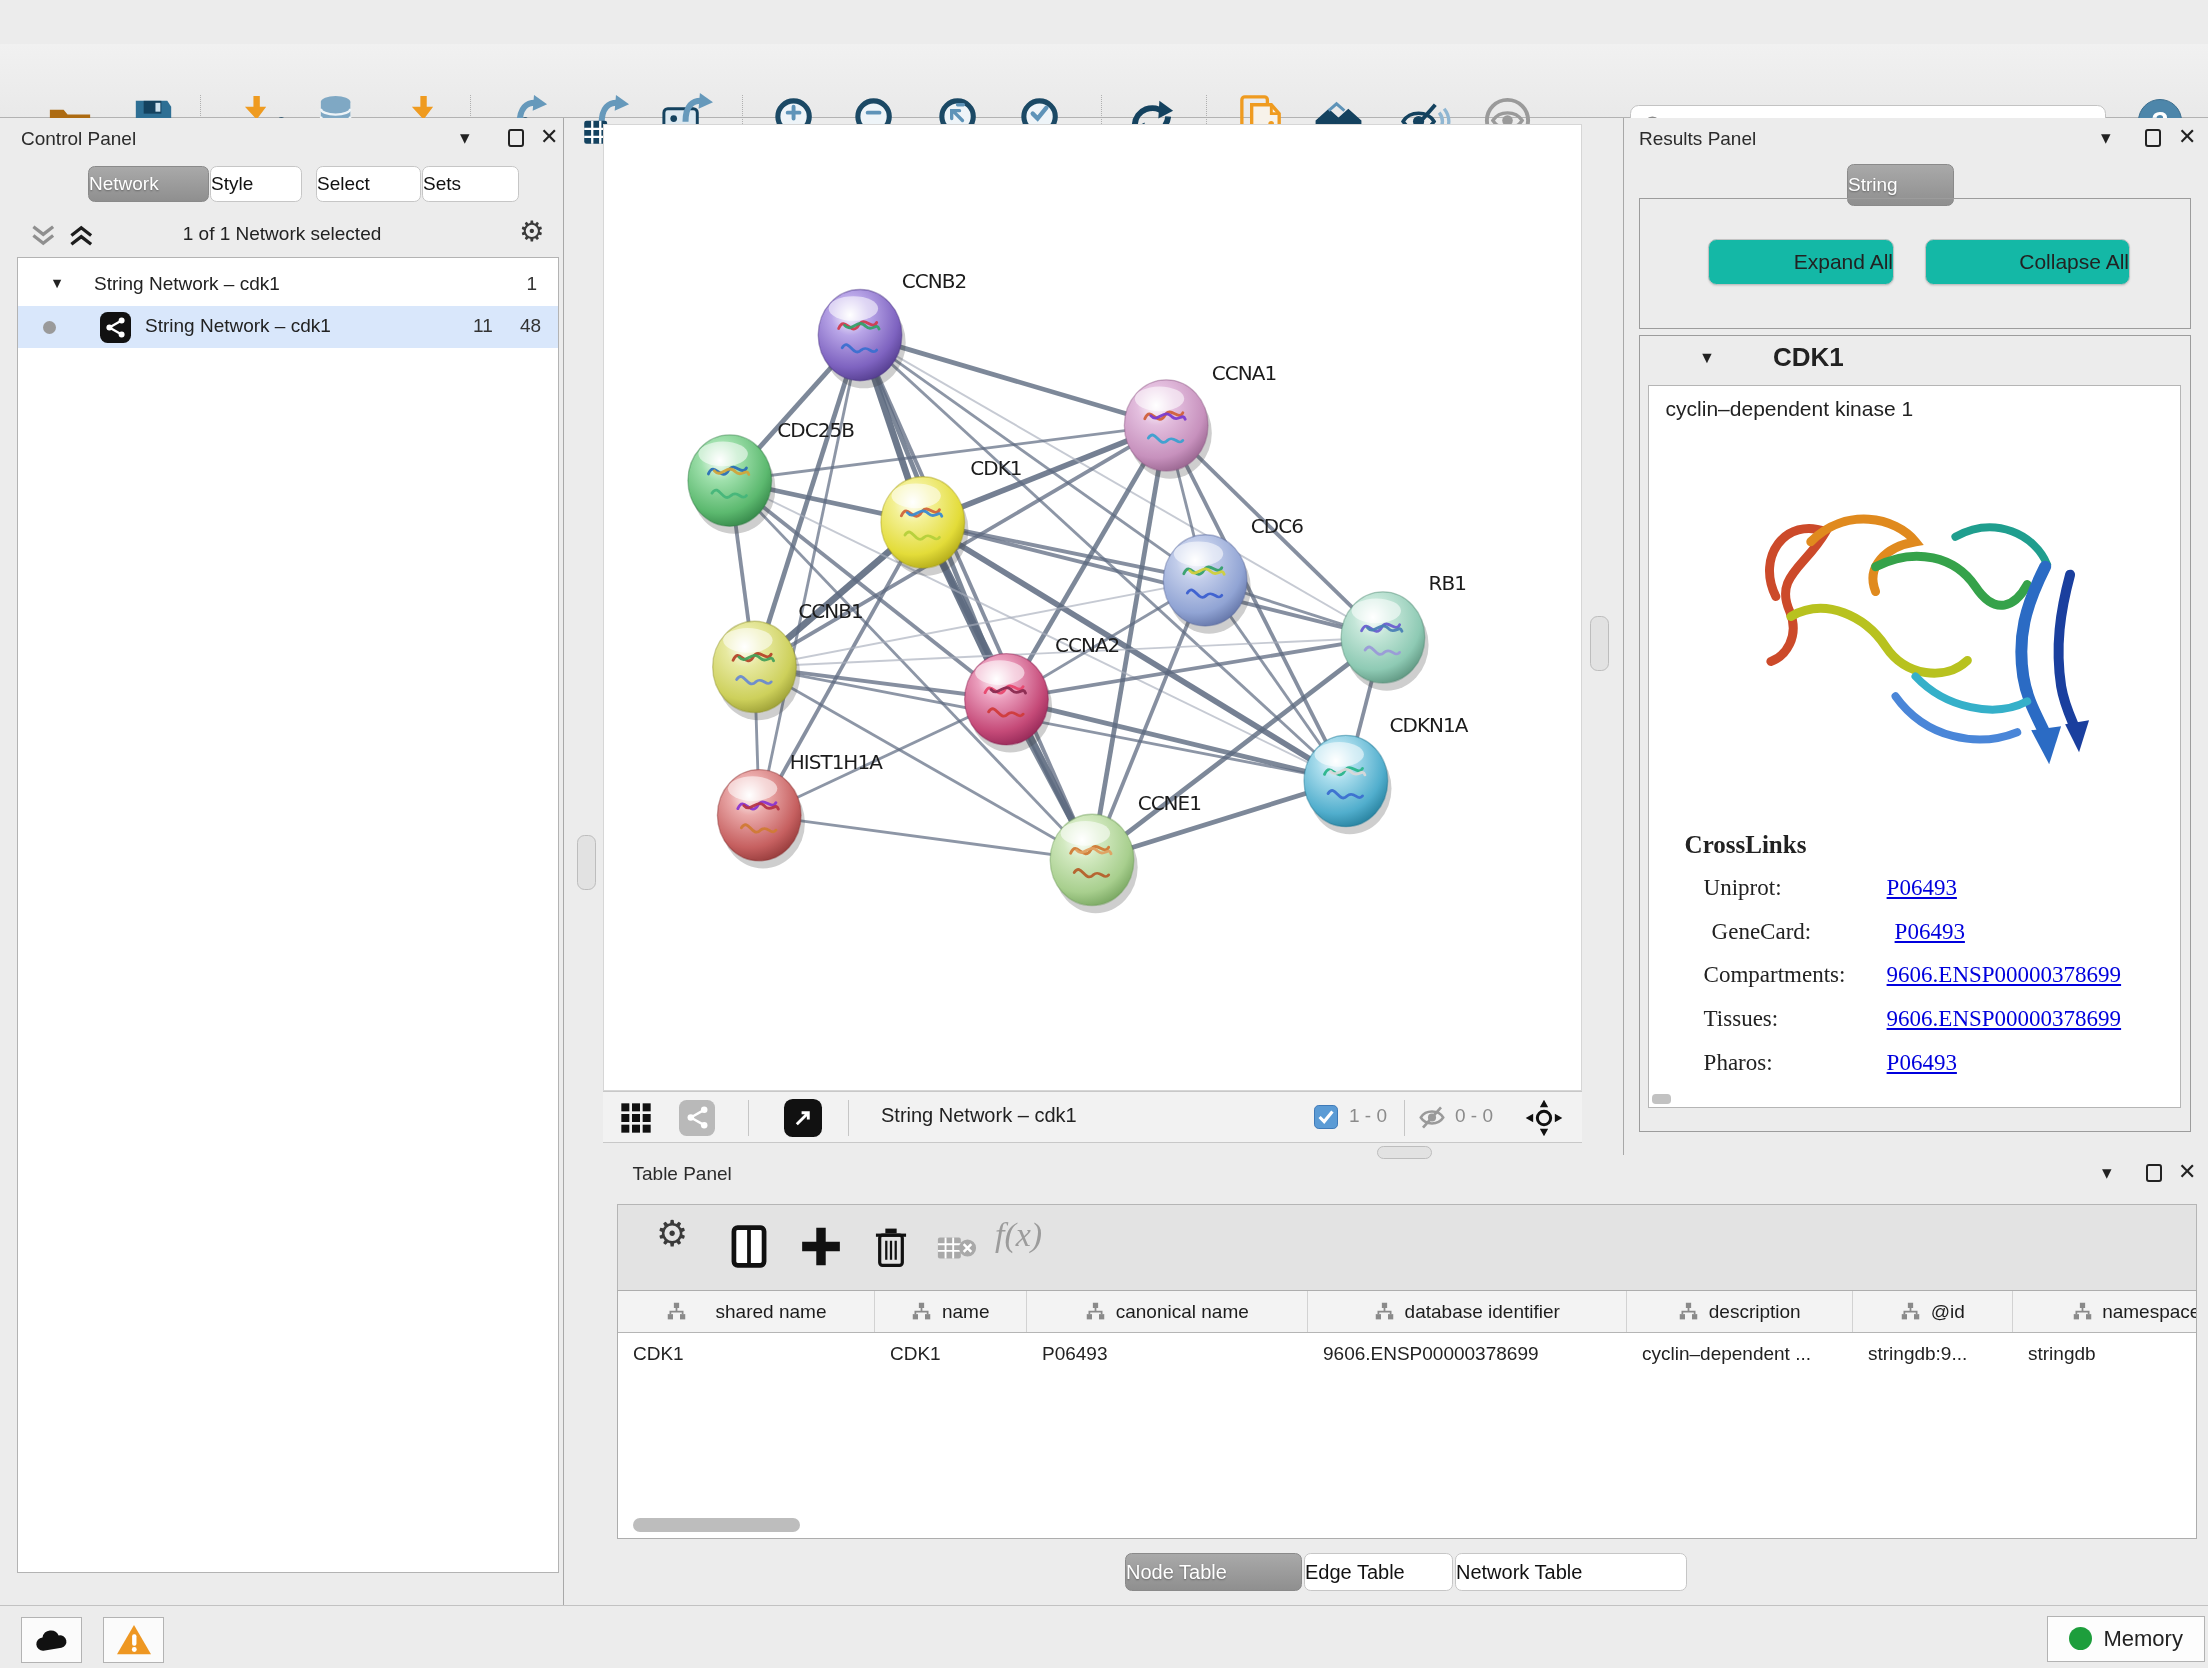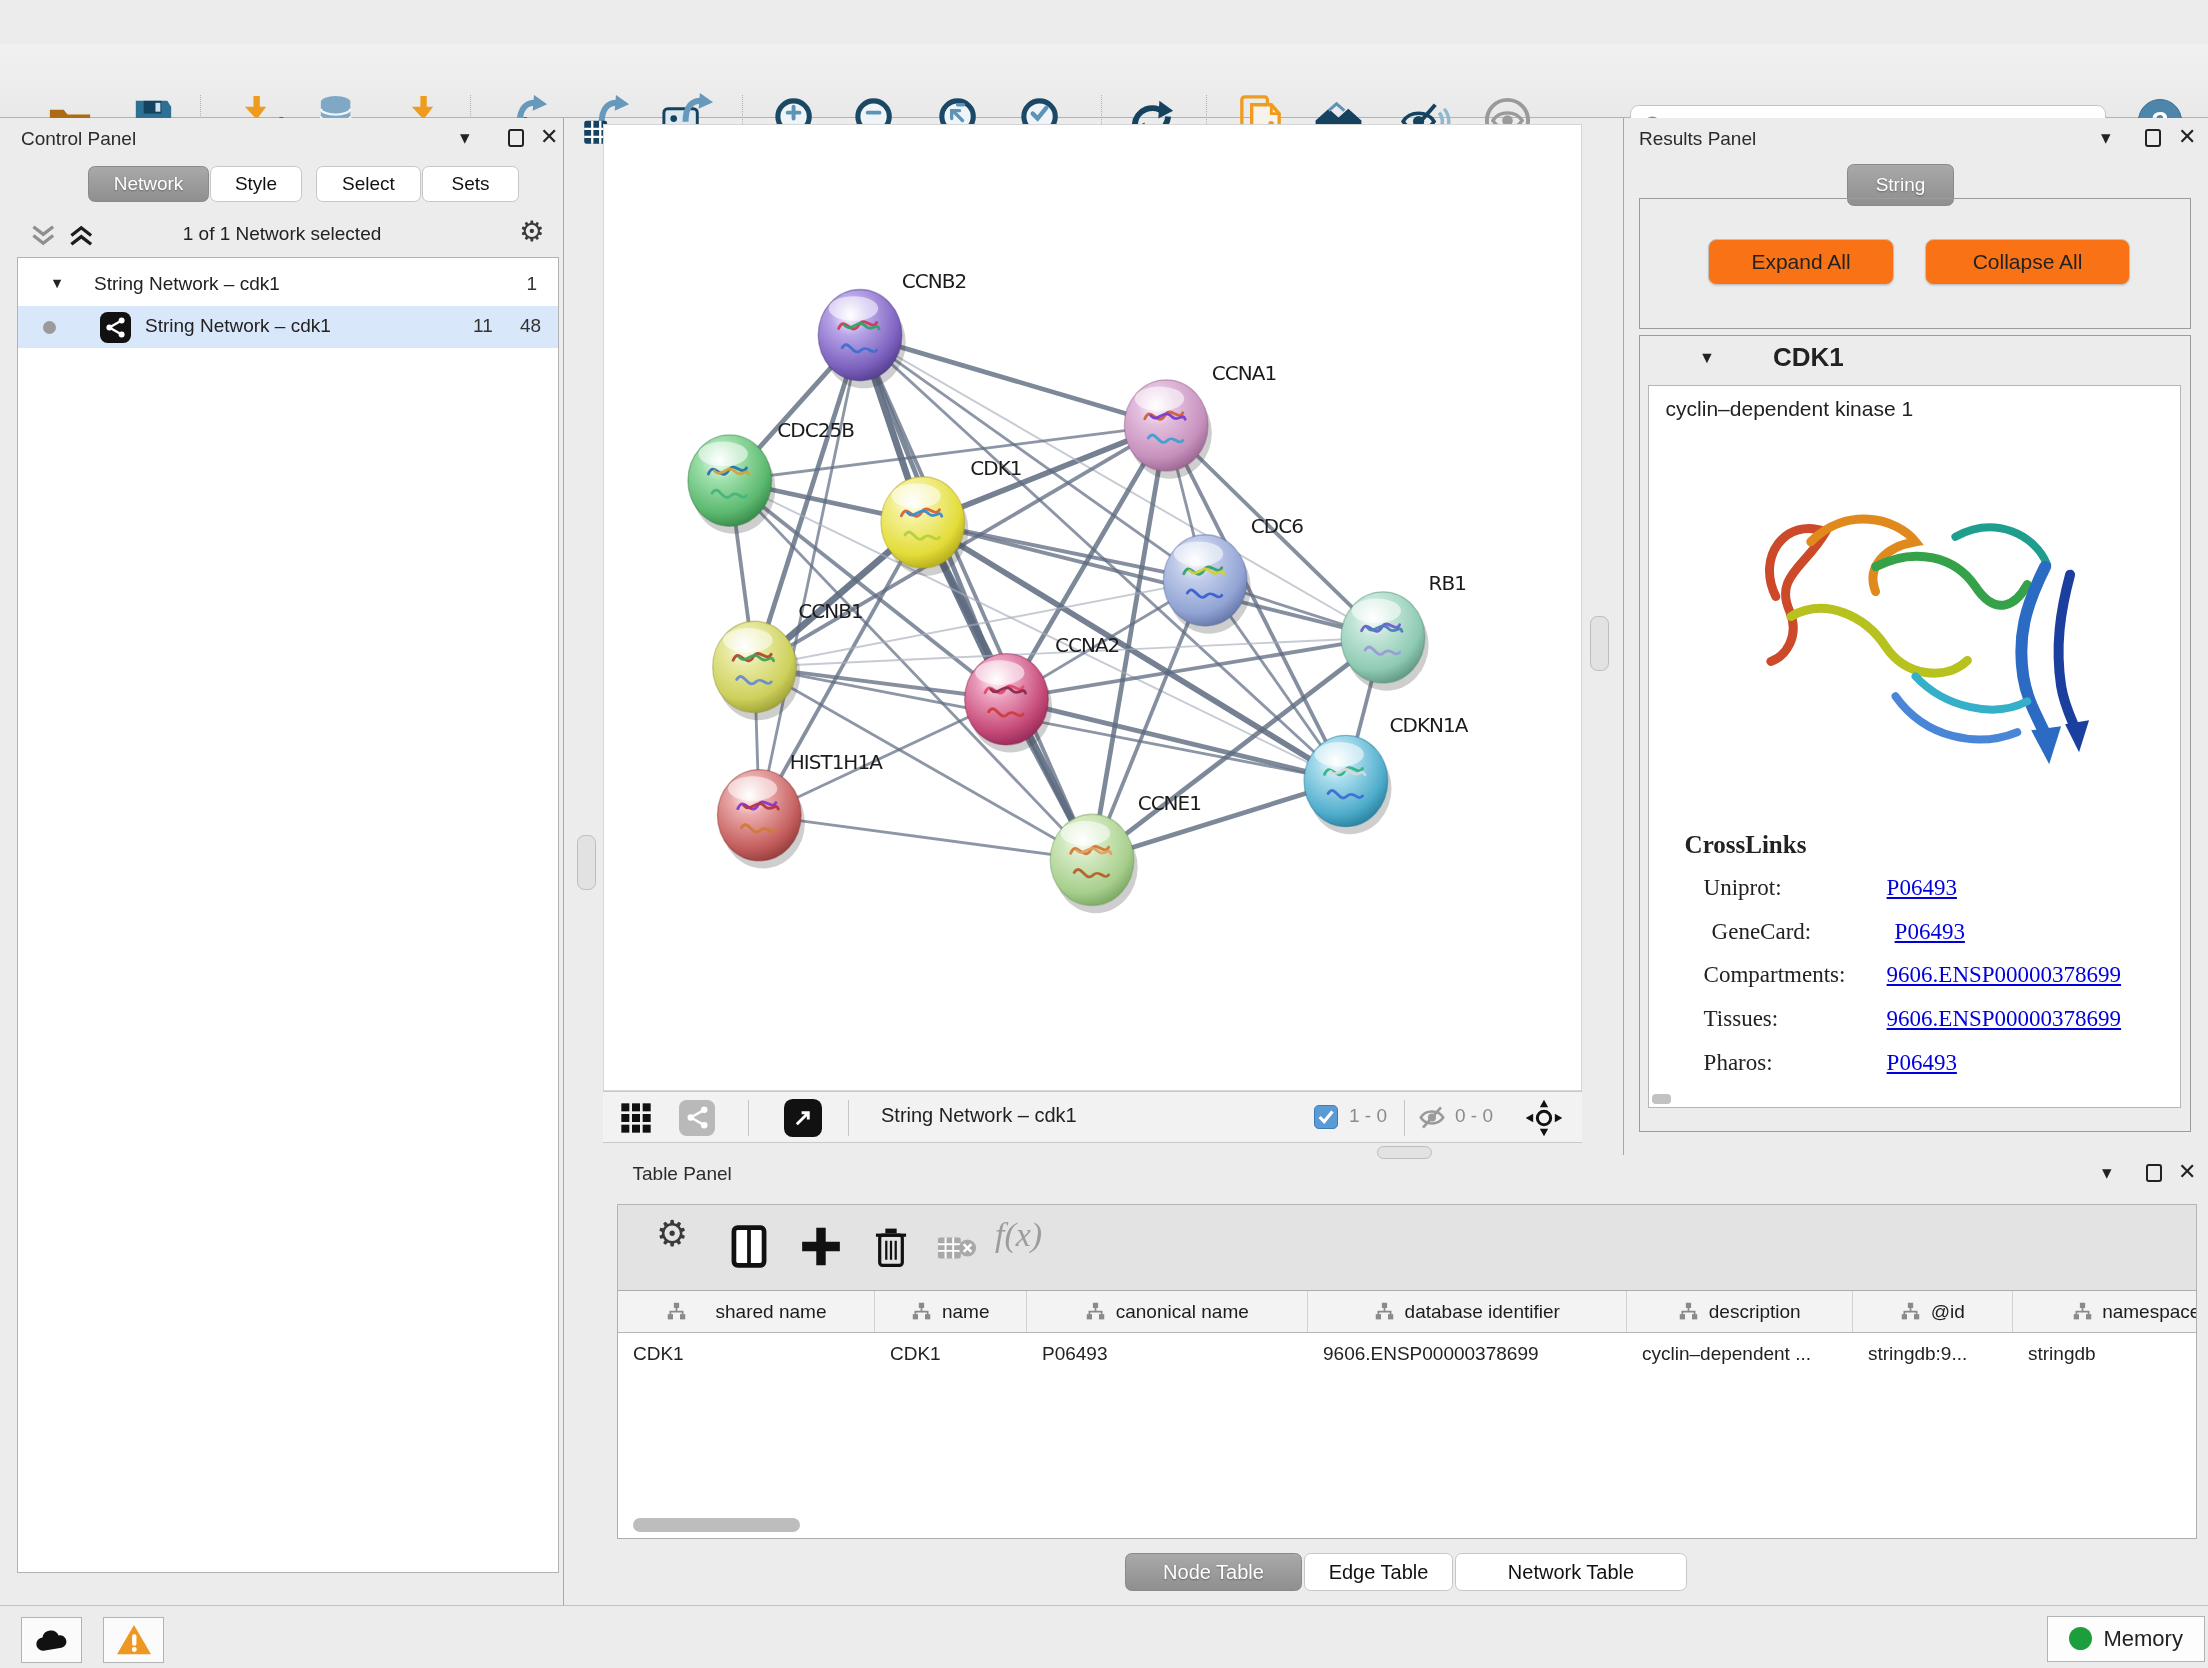--- a/index.html
+++ b/index.html
@@ -32,21 +32,21 @@
   
   .phead-title { font-size:19px; color:#2b2b2b; }
   .ph-ico { position:absolute; top:0; font-size:19px; color:#222; cursor:pointer; }
   .ph-float { width:16px; height:18px; border:2.4px solid #222; border-radius:2.9px; }
   .ph-close { font-weight:bold; font-size:22px; }
 
   
   .control-panel { position:absolute; left:0; top:118px; width:564px; height:1488px;
     background:#ececec; border-right:1px solid #a8a8a8; }
   .cp-tab, .res-tab, .tp-tab { position:absolute; height:36px; border:1px solid #c6c6c6;
-    background:#fff; border-radius:6.7px; text-align:center; font-size:19px; line-height:34px;
+    background:#fff; border-radius:6.7px; text-align:left; font-size:19px; line-height:34px;
     cursor:pointer; color:#111; }
   .tab-sel { background:linear-gradient(#a9a9a9,#8f8f8f); color:#fff; border-color:#8a8a8a;
     text-shadow:0 1px 1.9px rgba(0,0,0,.35); }
   .cp-selrow { position:absolute; left:0; top:99px; width:564px; height:34px; }
   .cp-seltext { position:absolute; left:0; width:100%; text-align:center; top:5.7px; font-size:19px; }
   .gear { font-family:"DejaVu Sans",sans-serif; font-size:28.5px; color:#3a3a3a; cursor:pointer; }
   .cp-tree { position:absolute; left:17px; top:139px; width:542px; height:1316px;
     background:#fff; border:1px solid #b3b3b3; }
   .tree-row { position:absolute; left:0; width:540px; height:42px; font-size:19px; }
   .tree-caret { position:absolute; left:32px; top:9.5px; font-size:14.3px; color:#222; }
@@ -70,22 +70,22 @@
   .nb-grayshare { position:absolute; left:76px; top:7.6px; width:36px; height:36px;
     background:#b9b9b9; border-radius:7.6px; display:flex; align-items:center; justify-content:center; }
   .nb-extlink { position:absolute; left:181px; top:6.7px; width:38px; height:38px; background:#111;
     border-radius:8.6px; display:flex; align-items:center; justify-content:center; }
 
   
   .results-panel { position:absolute; left:1623px; top:118px; width:586px; height:1037px;
     background:#ececec; border-left:1px solid #a8a8a8; }
   .res-box1 { position:absolute; left:15px; top:80px; width:552px; height:131px;
     border:1.9px solid #9c9c9c; }
-  .res-btn { position:absolute; top:40px; height:46px; background:#f97316; border:1px solid #c2c2c2;
-    border-radius:8.6px; font-size:21px; text-align:center; line-height:44px; cursor:pointer;
+  .res-btn { position:absolute; top:40px; height:46px; background:#14b8a6; border:1px solid #c2c2c2;
+    border-radius:8.6px; font-size:21px; text-align:right; line-height:44px; cursor:pointer;
     box-shadow:0 1px 1.9px rgba(0,0,0,.12); }
   .res-box2 { position:absolute; left:15px; top:217px; width:552px; height:797px;
     border:1.9px solid #9c9c9c; background:#ececec; }
   .res-hd-caret { position:absolute; left:59px; top:13.3px; font-size:16px; }
   .res-gene { position:absolute; left:133px; top:5.7px; font-size:26px; font-weight:bold; }
   .res-content { position:absolute; left:7.6px; top:49px; width:533px; height:723px;
     background:#fff; border:1px solid #b5b5b5; overflow:hidden; }
   .res-desc { position:absolute; left:17px; top:11.4px; font-size:21px; }
   .protein { position:absolute; left:67px; top:55px; }
   .cl-title { position:absolute; left:36px; top:445px; font-family:"Liberation Serif","DejaVu Serif",serif;

